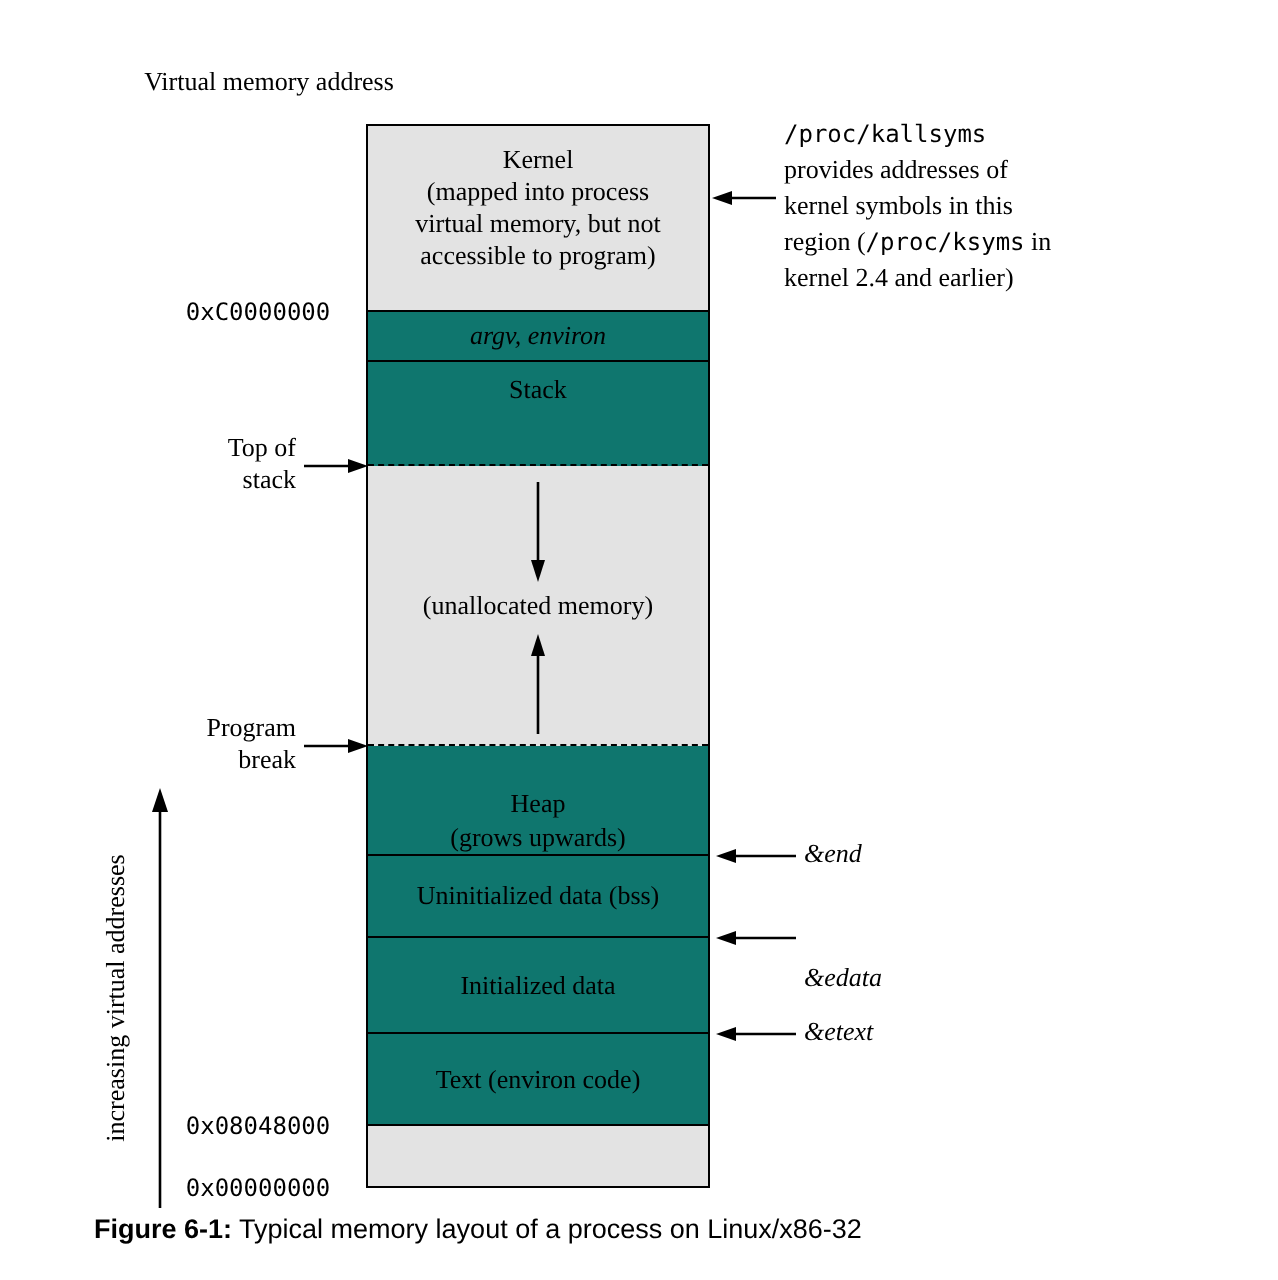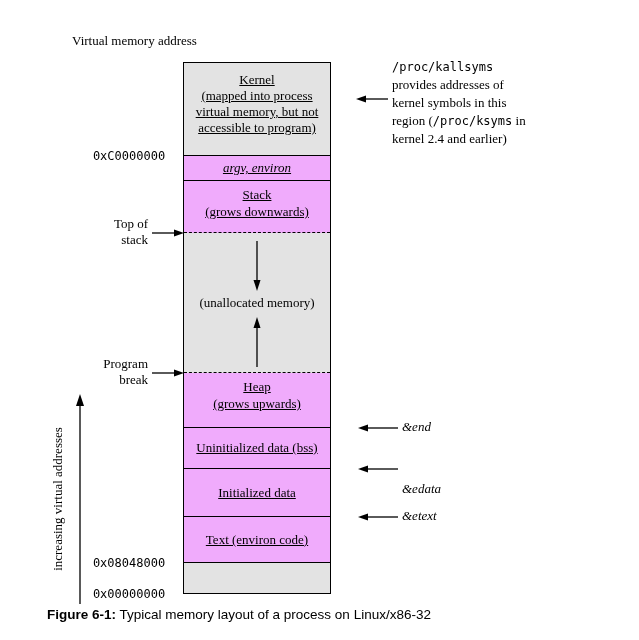--- a/index.html
+++ b/index.html
@@ -5,30 +5,30 @@
   html,body{margin:0;padding:0;background:#fff;}
   #figure{position:relative;width:639px;height:640px;background:#fff;
           font-family:"Liberation Serif",serif;font-size:13px;color:#000;overflow:hidden;}
 
   .abs{position:absolute;}
 
   
   #vm-title{left:52px;top:32px;width:165px;text-align:center;line-height:17px;}
 
   
-  #memory-column{left:183px;top:62px;width:148px;border:1px solid #000;box-sizing:border-box;background:#f0abfc;text-decoration:underline;}
+  #memory-column{left:183px;top:62px;width:172px;border:1px solid #000;box-sizing:border-box;background:#0f766e;}
   .seg{box-sizing:border-box;border-bottom:1px solid #000;text-align:center;line-height:16px;position:relative;}
   .seg.last{border-bottom:none;}
   .gray{background:#e3e3e3;}
   .dashed{border-bottom-style:dashed;}
   .seg-kernel{height:93px;padding-top:9px;}
   .seg-argv{height:25px;line-height:23px;font-style:italic;}
   .seg-stack{height:52px;padding-top:5px;line-height:17px;}
   .seg-unalloc{height:140px;}
-  .seg-heap{height:55px;padding-top:5px;line-height:17px;}
+  .seg-heap{height:55px;padding-top:20px;line-height:17px;}
   .seg-bss{height:41px;line-height:40px;}
   .seg-init{height:48px;line-height:47px;}
   .seg-text{height:46px;line-height:45px;}
   .seg-bottom{height:30px;}
 
   .unalloc-label{position:absolute;left:0;top:62px;width:100%;text-align:center;}
   .varrow{position:absolute;left:50%;margin-left:-6px;}
 
   
   .addr{font-family:"DejaVu Sans Mono",monospace;font-size:12px;width:98px;text-align:center;left:80px;}
@@ -79,21 +79,20 @@
       <div>virtual memory, but not</div>
       <div>accessible to program)</div>
     </div>
 
     <div class="seg seg-argv">
       <span>argv, environ</span>
     </div>
 
     <div class="seg seg-stack dashed">
       <div>Stack</div>
-      <div>(grows downwards)</div>
     </div>
 
     <div class="seg seg-unalloc gray dashed">
       <span class="varrow" style="top:8px;">
         <svg width="12" height="50">
           <line x1="6" y1="0" x2="6" y2="40" stroke="#000" stroke-width="1.3"></line>
           <polygon points="6,50 2.5,39 9.5,39" fill="#000"></polygon>
         </svg>
       </span>
       <span class="unalloc-label">(unallocated memory)</span>

